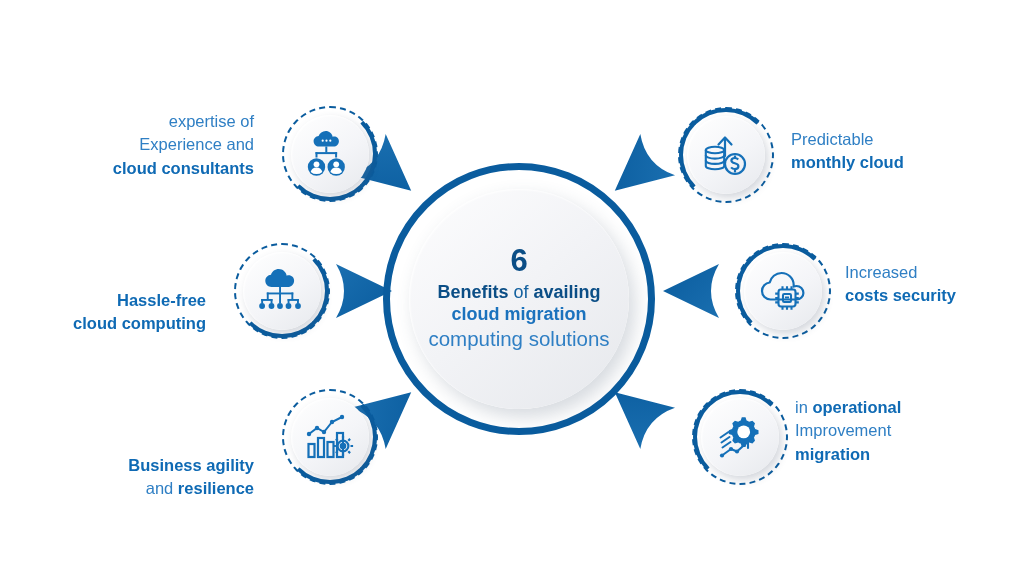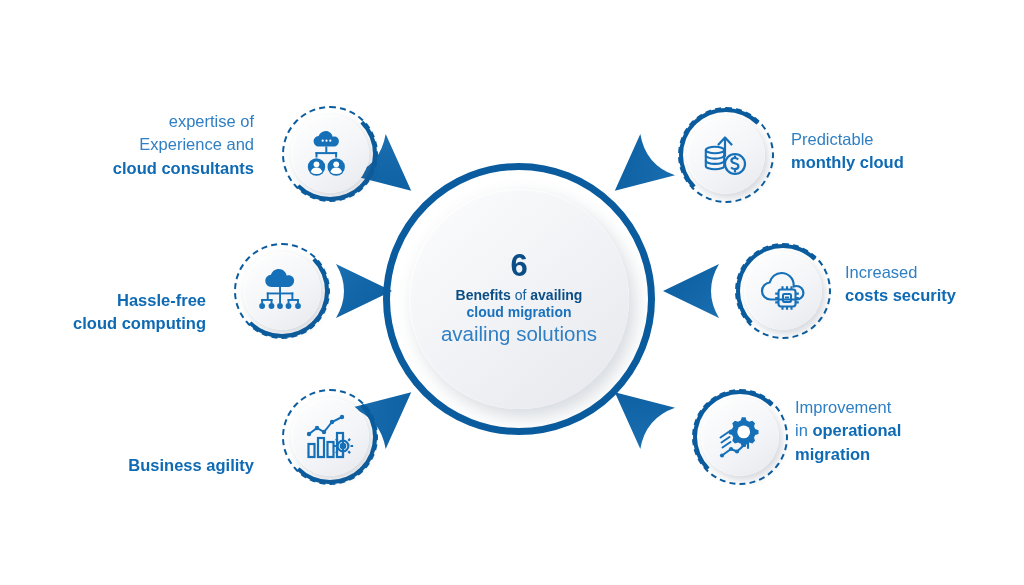--- a/index.html
+++ b/index.html
@@ -38,21 +38,21 @@
     align-items:center; justify-content:center;
     text-align:center;
     padding:0 10px;
   }
   .hub-num {
     font-size:31px; font-weight:bold;
     color:#0b4e86; line-height:1.05;
     margin-bottom:4px;
   }
   .hub-l1, .hub-l2 {
-    font-size:14px; line-height:1.22;
+    font-size:18px; line-height:1.22;
     color:#1b72bd; font-weight:bold;
     white-space:nowrap;
   }
   .hub-l1 .lite { color:#0b4e86; font-weight:bold; }
   .hub-l1 .reg  { color:#13619f; font-weight:normal; }
   .hub-l3 {
     font-size:20.5px; line-height:1.3;
     color:#2f7fc4; font-weight:normal;
     white-space:nowrap;
   }
@@ -161,21 +161,21 @@
       <path d="M10 10 Q26 37 10 64 L66 37 Z" fill="url(#agrad)"></path>
     </svg>
   </div>
 
   <div class="hub">
     <div class="hub-ring"></div>
     <div class="hub-disc">
       <div class="hub-num">6</div>
       <div class="hub-l1"><span class="lite">Benefits</span><span class="reg"> of </span><span class="lite">availing</span></div>
       <div class="hub-l2">cloud migration</div>
-      <div class="hub-l3">availing solutions</div>
+      <div class="hub-l3">computing solutions</div>
     </div>
   </div>
 
   <div class="node" id="node-consultants">
     <div class="badge-ring"></div>
     <div class="badge-arc"></div>
     <div class="badge-inner">
       <svg width="48" height="46" viewBox="0 0 48 46">
         <g fill="#1570b8">
           <path d="M13 15.5c-3 0-5.4-2.4-5.4-5.3 0-2.8 2.2-5.1 5-5.3C13.7 2.2 16.4 0 19.7 0c3.5 0 6.4 2.5 6.9 5.8.5-.2 1-.3 1.6-.3 2.6 0 4.7 2.1 4.7 4.7 0 2.9-2.4 5.3-5.3 5.3H13z"></path>
@@ -262,20 +262,21 @@
         <g fill="none" stroke="#1570b8" stroke-width="2.2">
           <circle cx="37" cy="32" r="5.4"></circle>
           <circle cx="37" cy="32" r="2.2"></circle>
           <path d="M37 24.5v-2.6M37 42.1v-2.6M44.5 32h2.6M29.9 32h-2.6M42.3 26.7l1.8-1.8M31.7 37.3l-1.8 1.8M42.3 37.3l1.8 1.8M31.7 26.7l-1.8-1.8"></path>
         </g>
       </svg>
     </div>
   </div>
   <div class="label left" id="label-agility">
     <div class="strong">Business agility</div>
+    <div><span>and </span><b>resilience</b></div>
   </div>
 
   <div class="node" id="node-costs">
     <div class="badge-ring"></div>
     <div class="badge-arc" style="border-right-color:transparent;border-left-color:#0a5c9e;border-top-color:#0a5c9e;border-bottom-color:transparent;"></div>
     <div class="badge-inner">
       <svg width="46" height="46" viewBox="0 0 46 46">
         <g fill="none" stroke="#1570b8" stroke-width="2.2" stroke-linejoin="round" stroke-linecap="round">
           <path d="M22 24V6"></path>
           <path d="M15.5 12.5L22 5.5l6.5 7"></path>
@@ -344,18 +345,18 @@
         </g>
         <g fill="#1570b8">
           <circle cx="5" cy="40.5" r="2.1"></circle>
           <circle cx="14" cy="34" r="2.1"></circle>
           <circle cx="20" cy="36.5" r="2.1"></circle>
         </g>
       </svg>
     </div>
   </div>
   <div class="label right" id="label-efficiency">
+    <div><span>in </span><b>operational</b></div>
     <div>Improvement</div>
-    <div><span>in </span><b>operational</b></div>
     <div class="strong">migration</div>
   </div>
 
 </div>
 
 </body></html>

